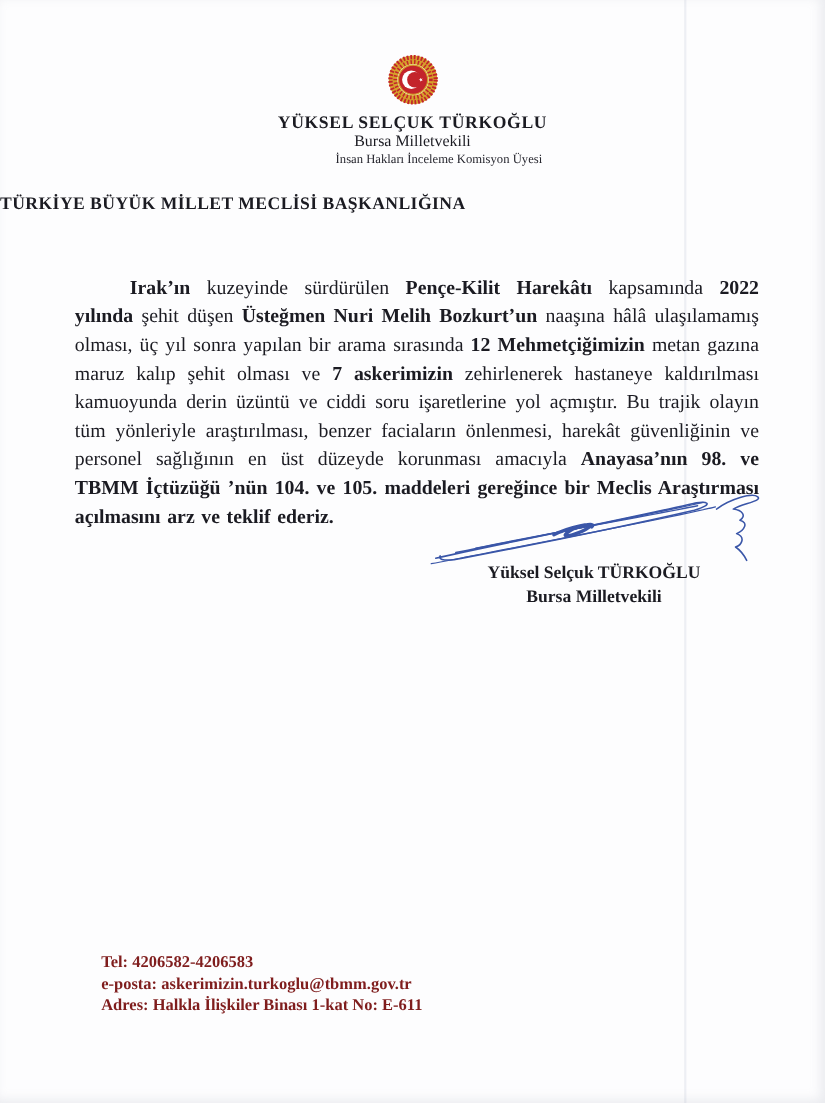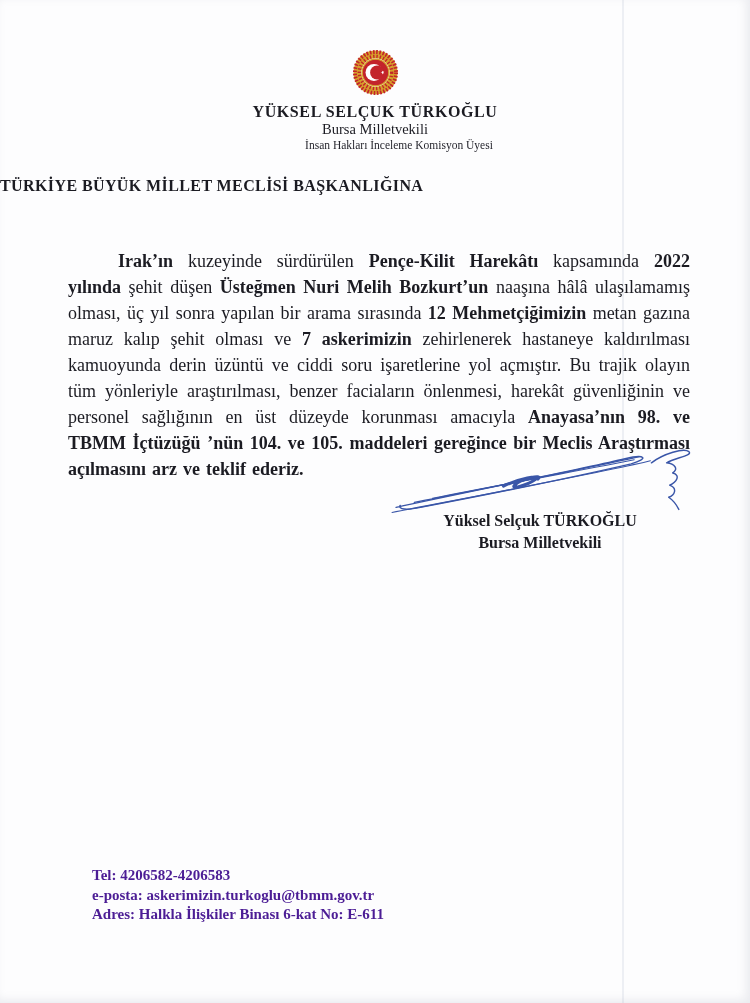--- a/index.html
+++ b/index.html
@@ -98,21 +98,21 @@
     width: 300px;
   }
   
   .contact-block {
     position: absolute;
     top: 866px;
     left: 92px;
     font-weight: bold;
     font-size: 15px;
     line-height: 19.5px;
-    color: #4c1d95;
+    color: #7f1d1d;
   }
 </style>
 </head>
 <body>
 
 <div class="page">
 
   <div class="fold-line"></div>
 
   <div class="letterhead">
@@ -149,16 +149,16 @@
     </svg>
     <div class="signer">
       <div>Yüksel Selçuk TÜRKOĞLU</div>
       <div>Bursa Milletvekili</div>
     </div>
   </div>
 
   <div class="contact-block">
     <div>Tel: 4206582-4206583</div>
     <div>e-posta: askerimizin.turkoglu@tbmm.gov.tr</div>
-    <div>Adres: Halkla İlişkiler Binası 6-kat No: E-611</div>
+    <div>Adres: Halkla İlişkiler Binası 1-kat No: E-611</div>
   </div>
 
 </div>
 
 </body></html>

